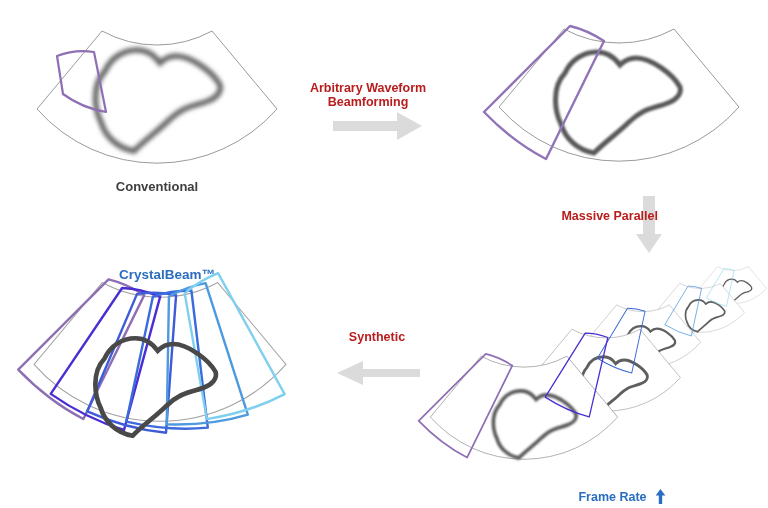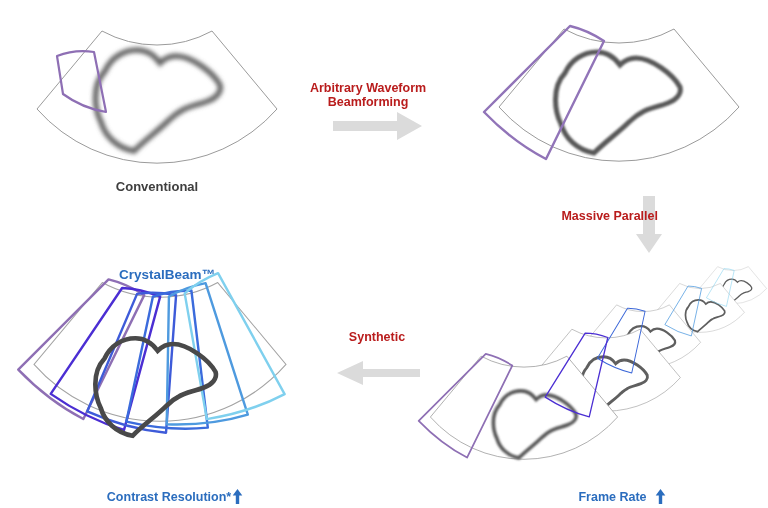--- a/index.html
+++ b/index.html
@@ -123,26 +123,20 @@
   </div>
 
   <div class="lbl lbl-gray" style="left:318px;top:324px;width:118px;margin-top:6px;">
     <span class="line">Synthetic</span>
   </div>
 
   <div class="lbl brand" style="left:72px;top:268px;width:190px;text-align:center;">
     <span>CrystalBeam™</span>
   </div>
 
-  <div class="lbl lbl-blue" style="left:70px;top:489px;width:210px;">
-    <span class="txt">Contrast Resolution*</span>
-    <svg class="up-arrow tight" width="11" height="15" viewBox="0 0 11 15">
-      <path d="M5.5,0 L10.3,6.4 H7.2 V15 H3.8 V6.4 H0.7 Z" fill="#2b6dbe"></path>
-    </svg>
-  </div>
 
   <div class="lbl lbl-blue" style="left:532px;top:489px;width:180px;">
     <span class="txt">Frame Rate</span>
     <svg class="up-arrow" style="margin-left:8px;" width="11" height="15" viewBox="0 0 11 15">
       <path d="M5.5,0 L10.3,6.4 H7.2 V15 H3.8 V6.4 H0.7 Z" fill="#2b6dbe"></path>
     </svg>
   </div>
 
 </div>
 

